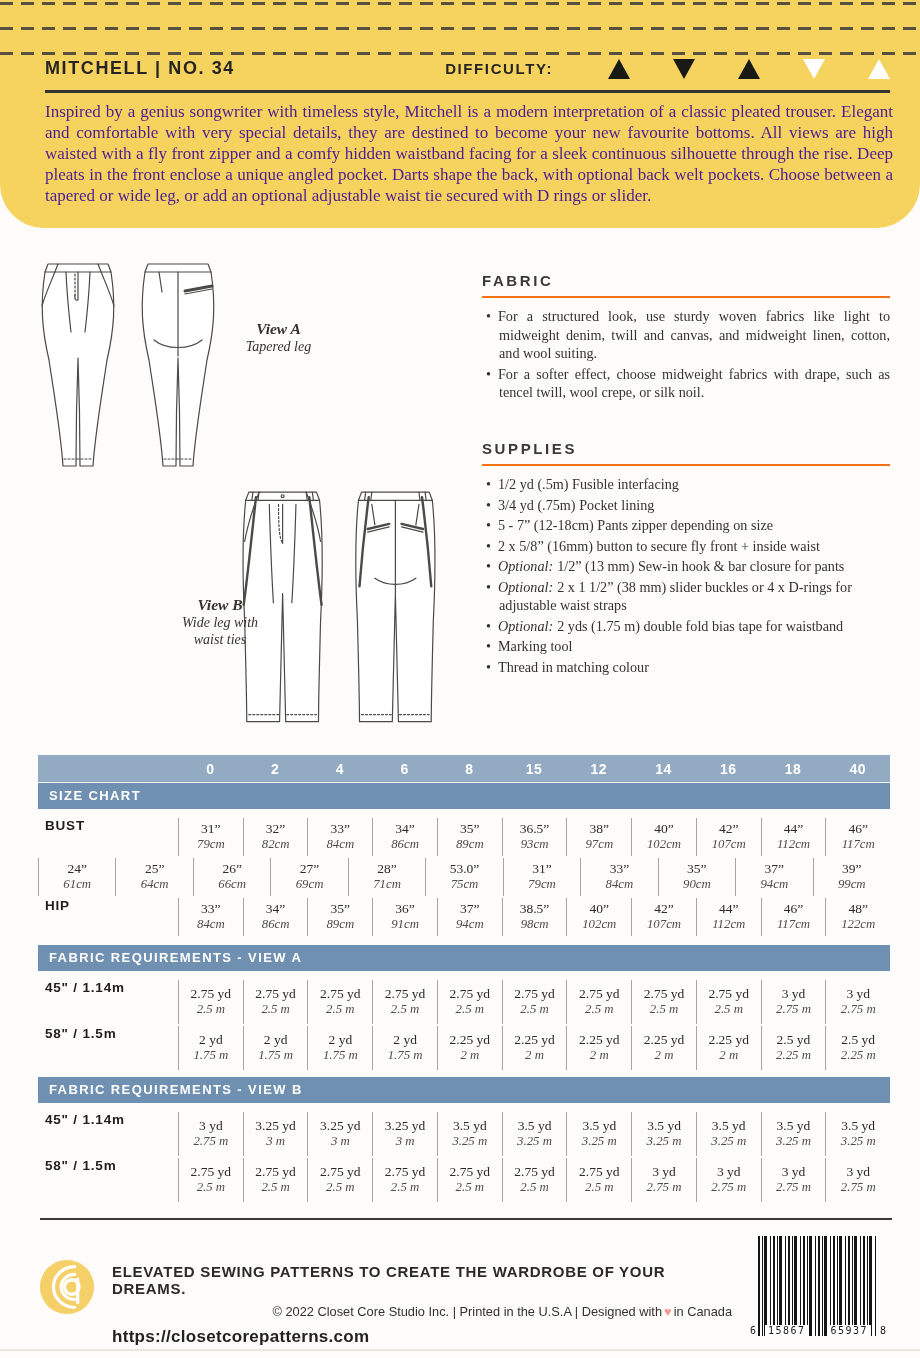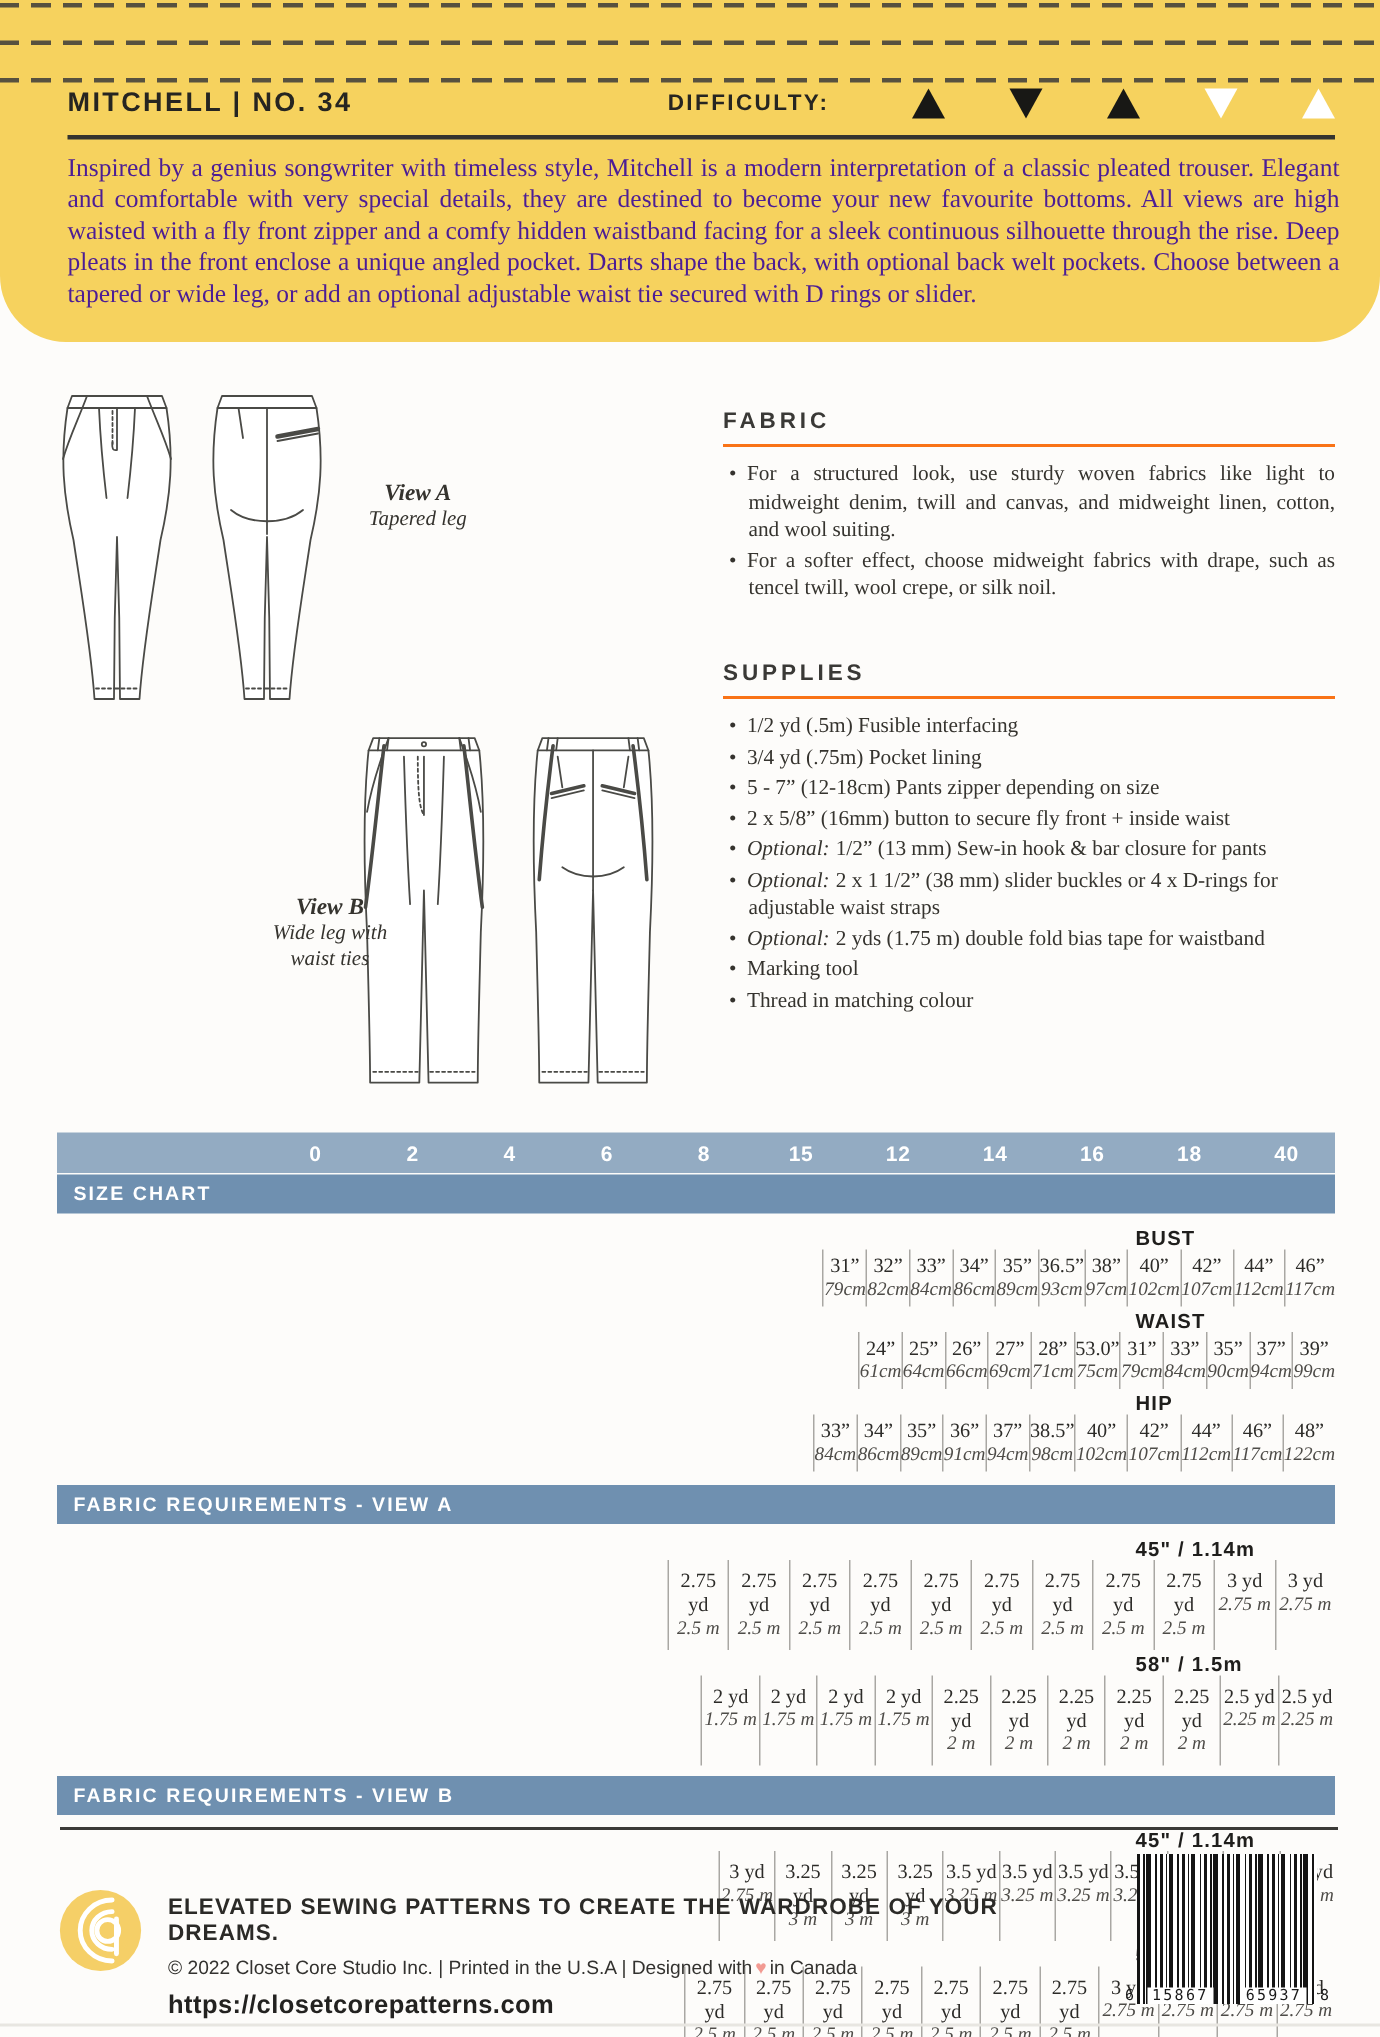--- a/index.html
+++ b/index.html
@@ -60,40 +60,40 @@
 
   
   .tables { position:absolute; left:38px; top:755px; width:852px; }
   .size-head { display:flex; height:27px; background:#93ABC2; align-items:center; }
   .size-head .spacer { width:140px; }
   .size-h { flex:1; text-align:center; color:#fff; font-size:14px; font-weight:bold; letter-spacing:.5px; }
   .band {
     height:26px; line-height:26px; background:#6F90B0; color:#fff;
     font-size:13px; font-weight:bold; letter-spacing:1.4px; padding-left:11px; margin-top:1px;
   }
-  .trow { display:flex; align-items:flex-end;flex-direction:column; }
+  .trow { display:flex; align-items:flex-start; }
   .trow.first { margin-top:9px; }
   .trow + .trow { margin-top:2px; }
   .tlabel {
     width:140px; display:flex; align-items:center; padding-left:7px;
     font-size:13.5px; font-weight:bold; letter-spacing:.8px; color:#1f1e1c;
   }
   .tcells { flex:1; display:flex; }
   .tcell { flex:1; text-align:center; padding:3px 0 4px; border-left:1px solid #a9a7a3; }
   .val-in { font-family:"Liberation Serif", serif; font-size:13.5px; color:#2c2b28; }
   .val-cm { font-family:"Liberation Serif", serif; font-style:italic; font-size:12.8px; color:#4e4c48; }
   .req .tcell { padding:6px 0 7px; }
   .gap8 { height:8px; } .gap6 { height:6px; }
 
   
   .footer-rule { position:absolute; left:40px; right:28px; top:1218px; height:2px; background:#3c3b38; }
   .logo { position:absolute; left:38px; top:1258px; }
   .footer-text { position:absolute; left:112px; top:1263px; width:620px; }
   .f-headline { font-size:15px; font-weight:bold; letter-spacing:.7px; color:#2b2a27; }
-  .f-copy { margin-top:7px; font-size:12.8px; color:#33322f; }
+  .f-copy { margin-top:7px; font-size:12.8px; color:#33322f;text-align:right; }
   .heart { color:#F29A92; padding:0 2px; }
   .f-url { margin-top:8px; font-size:17px; font-weight:bold; letter-spacing:.3px; color:#232220; }
   .barcode { position:absolute; left:750px; top:1236px; width:144px; display:flex; align-items:flex-end; }
   .bc-digit { font-family:"DejaVu Sans Mono", monospace; font-size:10px; color:#1a1a1a; }
   .bc-first { margin-right:2px; } .bc-last { margin-left:2px; }
   .bc-bars {
     position:relative; width:120px; height:100px;
     background:repeating-linear-gradient(90deg,#141414 0 2px,#fff 2px 4px,#141414 4px 5px,#fff 5px 6px,#141414 6px 9px,#fff 9px 12px,#141414 12px 13px,#fff 13px 15px);
   }
   .bc-group { position:absolute; bottom:0; background:#fff; padding:0 3px; letter-spacing:1.5px; }
@@ -288,21 +288,20 @@
             <div class="val-in">44”</div>
             <div class="val-cm">112cm</div>
           </div>
           <div class="tcell">
             <div class="val-in">46”</div>
             <div class="val-cm">117cm</div>
           </div>
         </div>
     </div>
     <div class="trow">
-      <div class="tlabel">WAIST</div>
       <div class="tcells">
 
       <div class="tcell">
             <div class="val-in">24”</div>
             <div class="val-cm">61cm</div>
           </div>
           <div class="tcell">
             <div class="val-in">25”</div>
             <div class="val-cm">64cm</div>
           </div>

